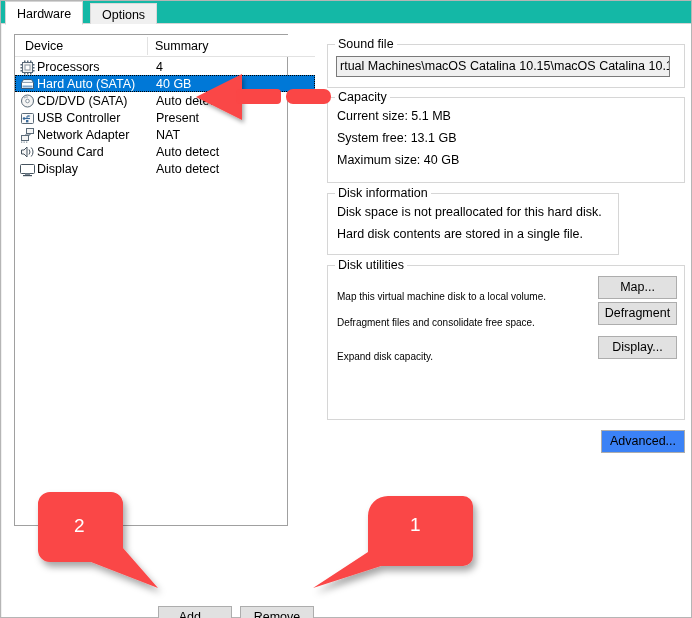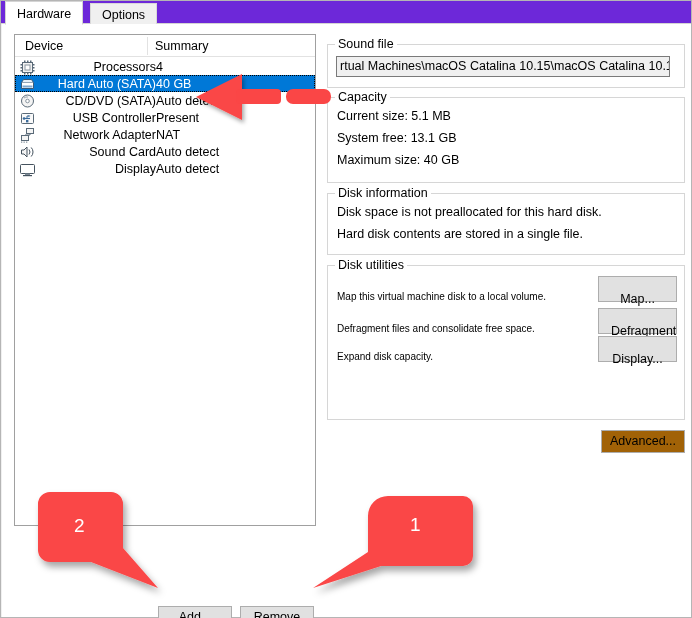--- a/index.html
+++ b/index.html
@@ -22,21 +22,21 @@
     left: 0; top: 0; width: 692px; height: 618px;
     background: #f0f0f0;
     border: 1px solid #b5b5b5;
   }
 
   
   #tab-strip {
     position: absolute;
     left: 0; top: 0;
     width: 690px; height: 23px;
-    background: #6d28d9;
+    background: #14b8a6;
     border-bottom: 1px solid #d4d4d4;
   }
   .tab {
     position: absolute;
     top: 2px;
     height: 22px;
     padding: 3px 11px 0 11px;
     font-size: 12.5px;
     line-height: 17px;
     color: #000;
@@ -62,24 +62,23 @@
     position: absolute;
     left: 1px; top: 23px;
     width: 689px; height: 593px;
     background: #ffffff;
   }
 
   
   #device-list-panel {
     position: absolute;
     left: 12px; top: 10px;
-    width: 302px; height: 492px;
+    width: 274px; height: 492px;
     background: #ffffff;
     border: 1px solid #a0a0a0;
-    text-align: right;
   }
   #device-list-header {
     position: absolute;
     left: 0; top: 0;
     width: 300px; height: 22px;
     background: #ffffff;
     border-bottom: 1px solid #e2e2e2;
   }
   #device-list-header .col-head {
     position: absolute;
@@ -171,37 +170,37 @@
   .cap-line {
     position: absolute;
     left: 9px;
     font-size: 12.5px;
     white-space: nowrap;
   }
   #cap-line-0 { top: 11px; }
   #cap-line-1 { top: 33px; }
   #cap-line-2 { top: 55px; }
 
-  #gb-diskinfo { left: 0; top: 163px; width: 358px; height: 62px; }
+  #gb-diskinfo { left: 0; top: 163px; width: 292px; height: 62px; }
   .info-line {
     position: absolute;
     left: 9px;
     font-size: 12.5px;
     white-space: nowrap;
   }
   #info-line-0 { top: 11px; }
   #info-line-1 { top: 33px; }
 
   #gb-diskutil { left: 0; top: 235px; width: 358px; height: 155px; }
   .util-row {
     position: absolute;
     left: 0; width: 358px; height: 30px;
   }
   #util-row-0 { top: 10px; }
-  #util-row-1 { top: 42px; }
+  #util-row-1 { top: 36px; }
   #util-row-2 { top: 70px; }
   #util-row-3 { top: 100px; }
   .util-text {
     position: absolute;
     left: 9px; top: 7px;
     font-size: 10px;
     white-space: nowrap;
     margin-top: 8px;
   }
   .util-btn {
@@ -209,28 +208,28 @@
     right: 9px; top: 0;
     width: 79px; height: 23px;
     background: #e1e1e1;
     border: 1px solid #adadad;
     font-family: "Liberation Sans", sans-serif;
     font-size: 12.5px;
     color: #000;
     text-align: center;
     line-height: 21px;
     cursor: default;
-    padding: 12px;
+    padding: 0;
   }
 
   #advanced-button {
     position: absolute;
     left: 274px; top: 400px;
     width: 84px; height: 23px;
-    background: #a16207;
+    background: #3b82f6;
     border: 1px solid #adadad;
     font-family: "Liberation Sans", sans-serif;
     font-size: 12.5px;
     color: #000;
     text-align: center;
     line-height: 21px;
     cursor: default;
     padding: 0;
   }
 

